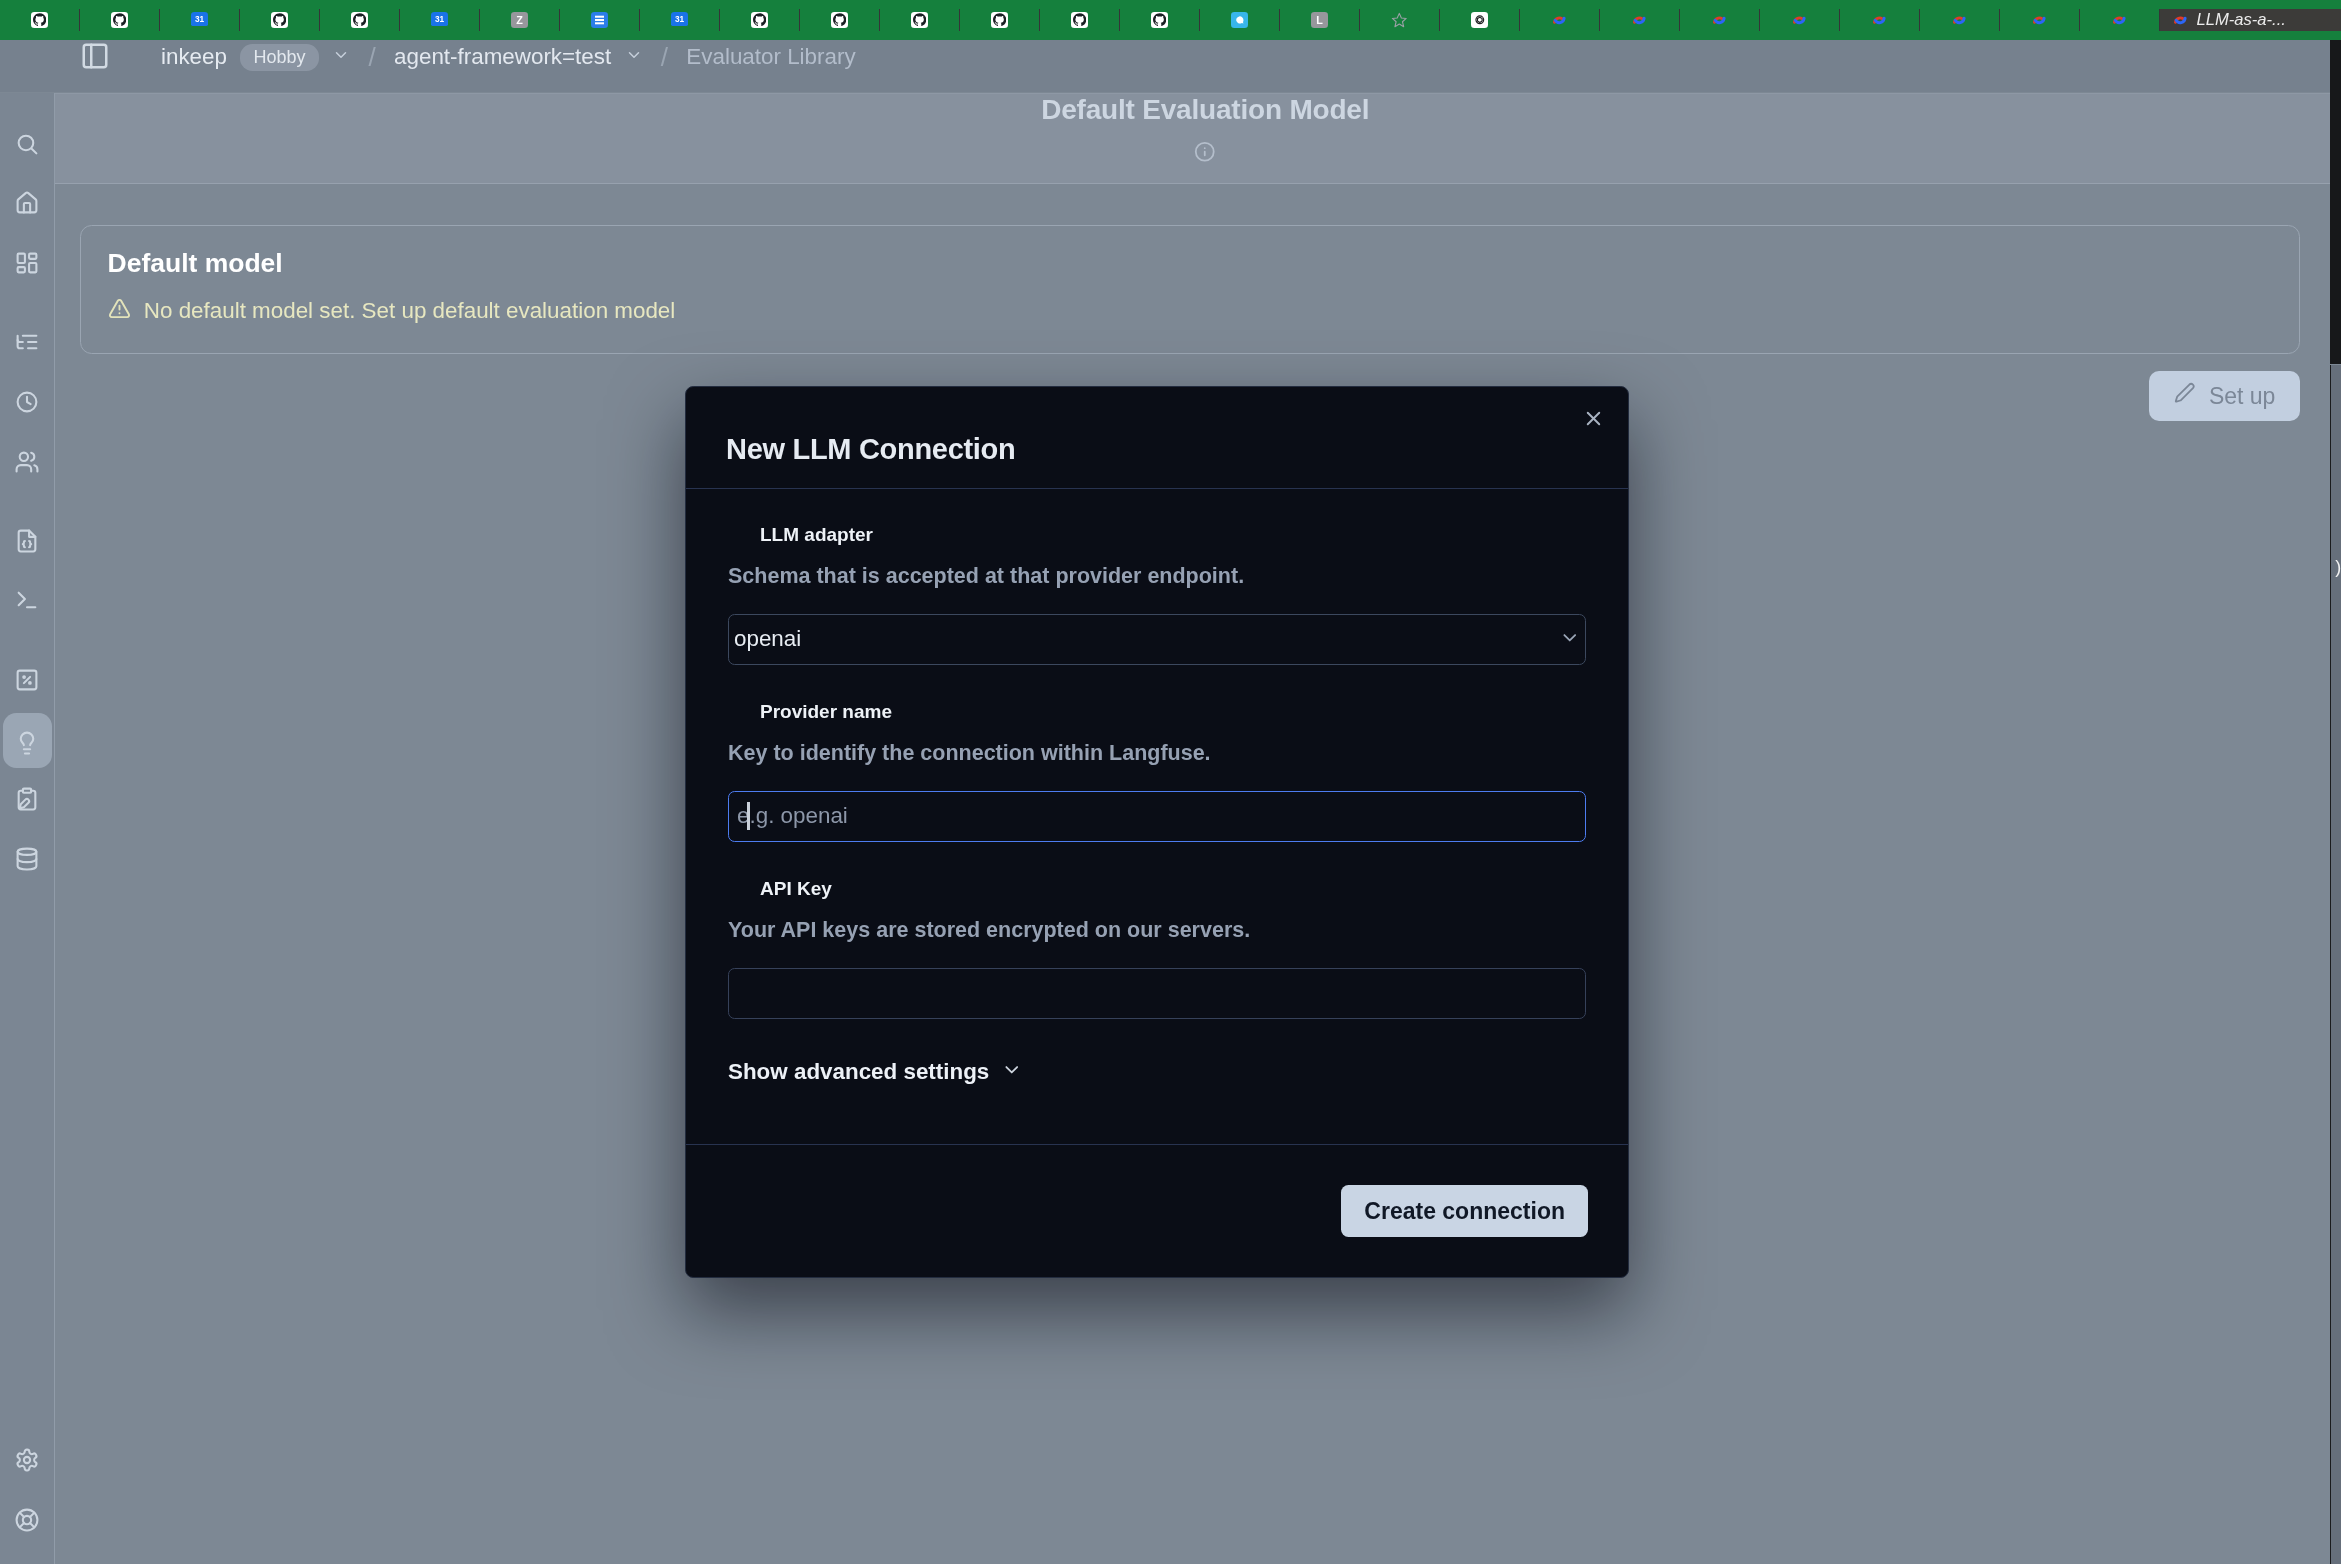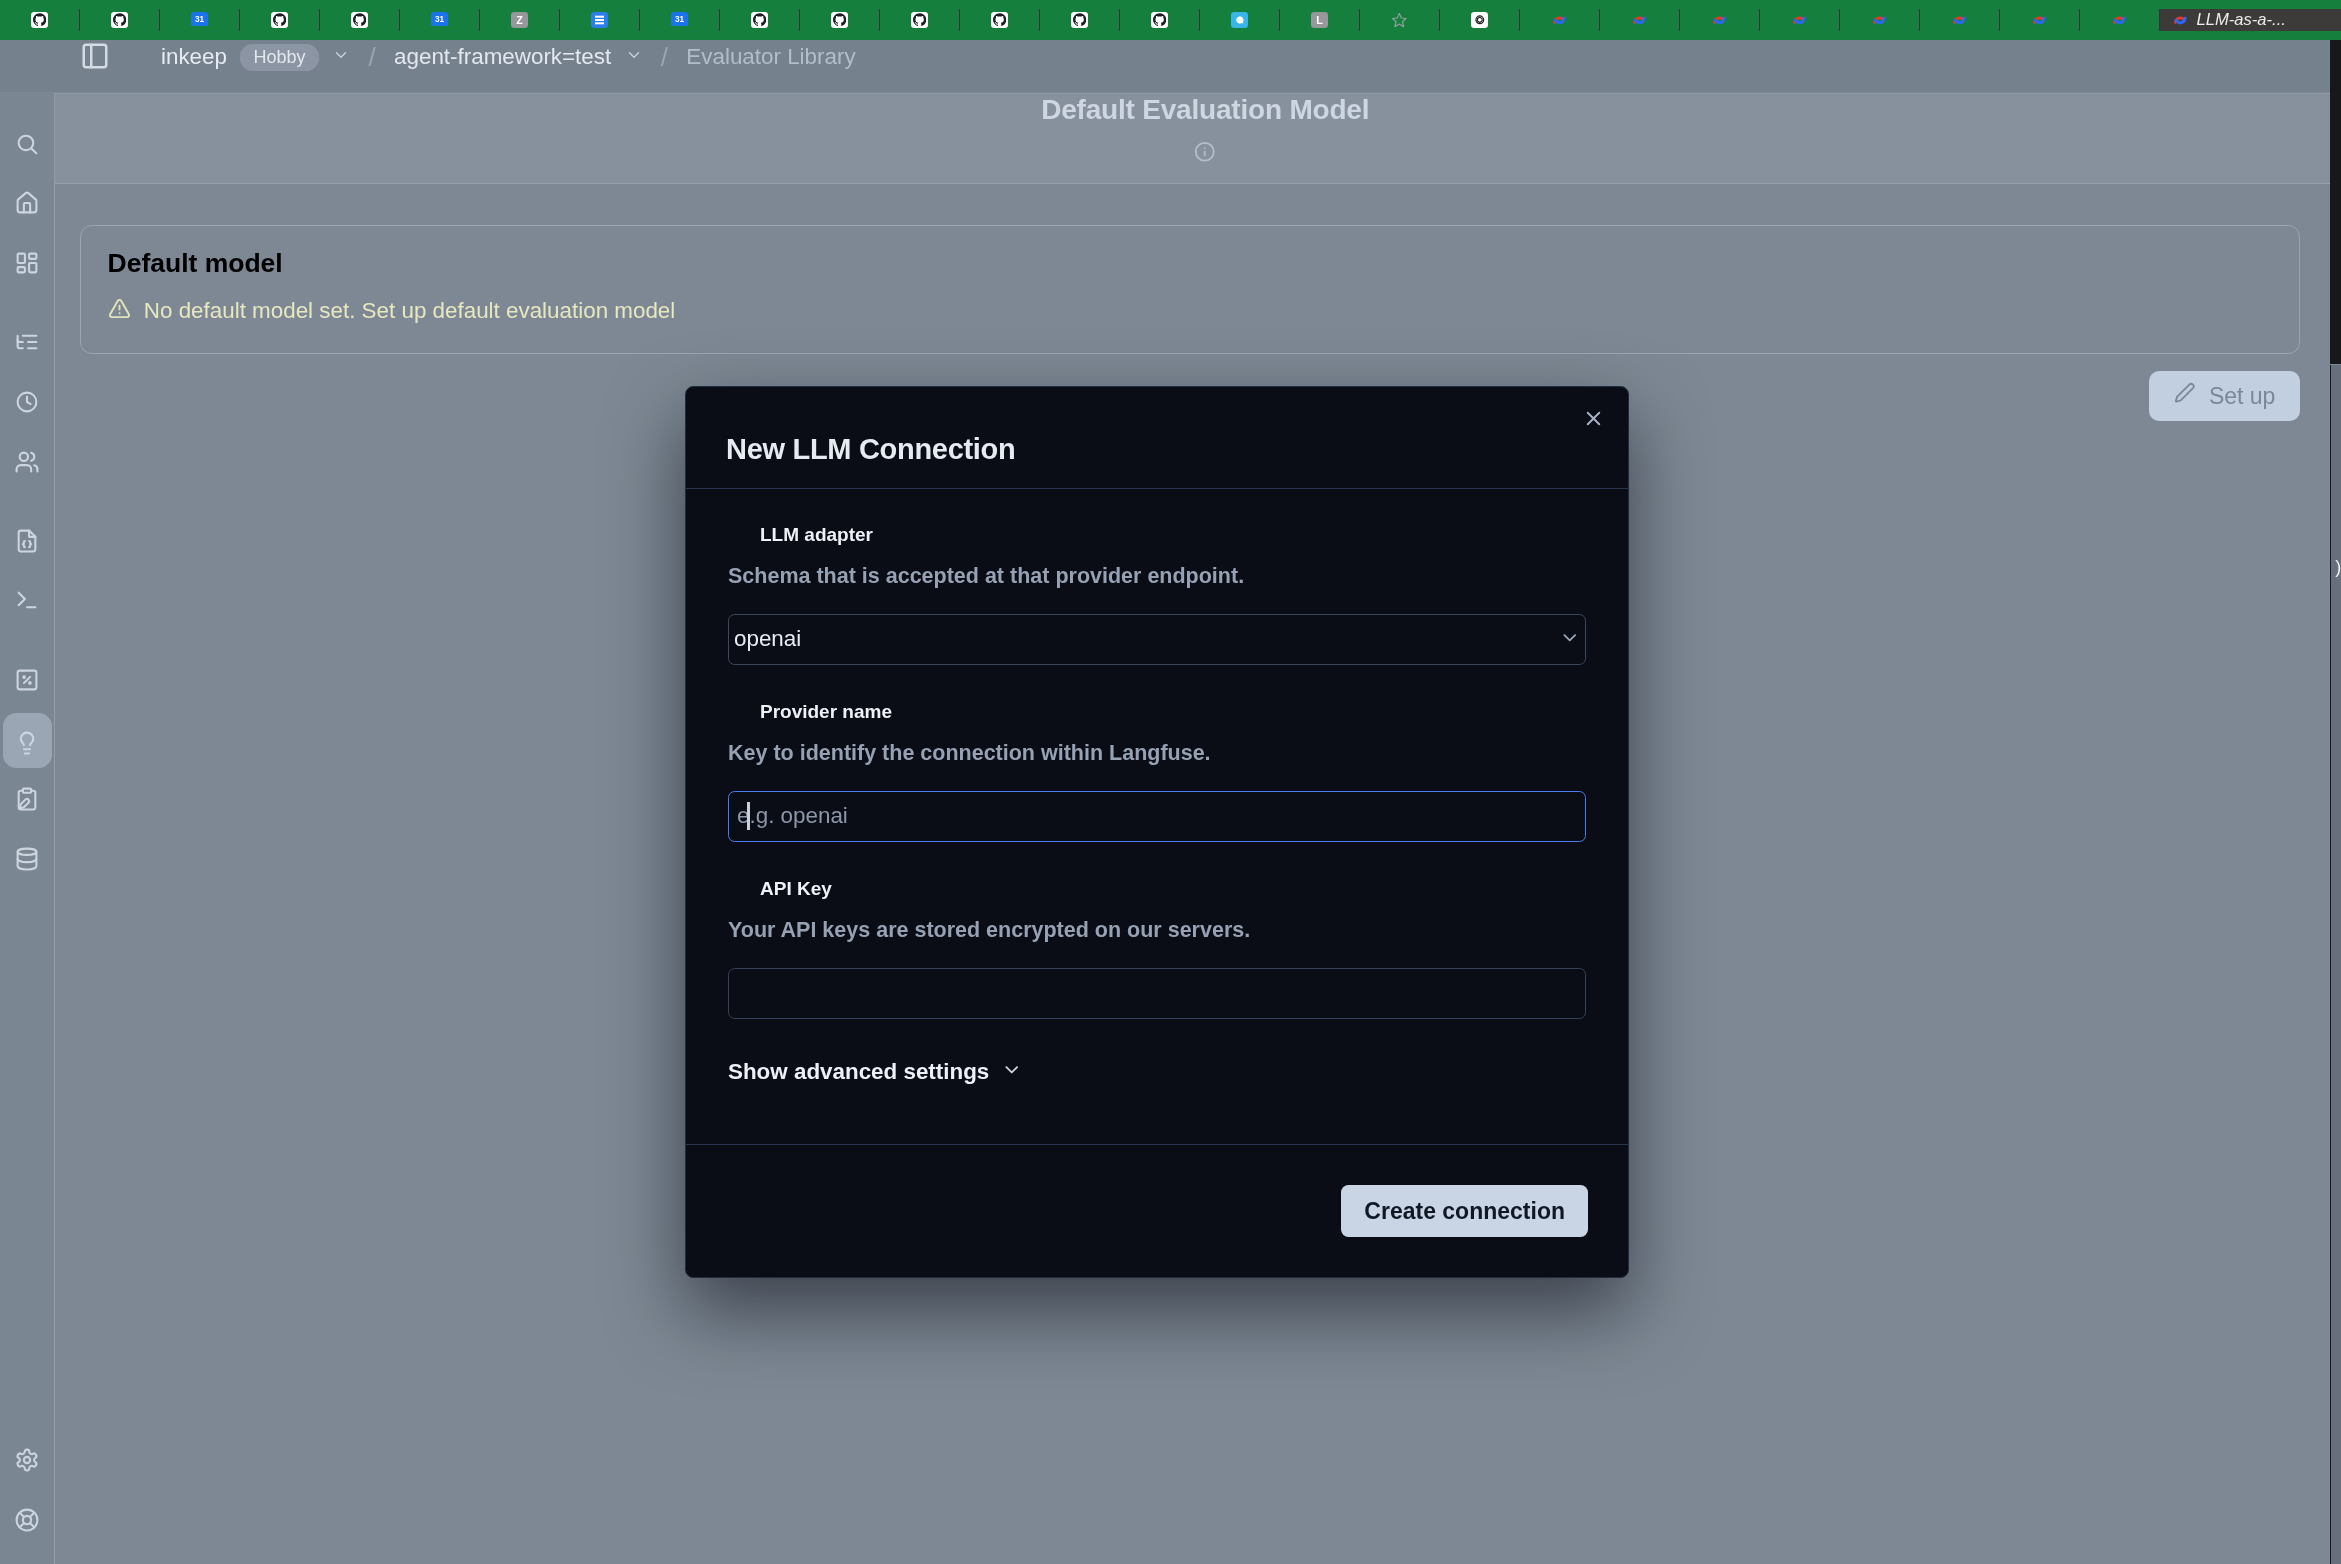--- a/index.html
+++ b/index.html
@@ -42,21 +42,21 @@
   .side-item { position:absolute; left:50%; transform:translate(-50%,-50%); color:#ccd5df; display:flex; align-items:center; justify-content:center; cursor:pointer; z-index:2; }
   .active-pill { position:absolute; left:2.5px; top:620px; width:49px; height:55px; background:#9aa6b4; border-radius:13.3px; z-index:1; }
 
   
   .title-bar { position:absolute; top:93px; left:55px; right:11.6px; height:91px; background:#87919e; border-top:0.8px solid #8e98a5; border-bottom:1.7px solid #97a1ae; display:flex; align-items:center; padding-left:25px; gap:15px; z-index:5;flex-direction:column; }
   .page-title { font-size:28px; font-weight:700; color:#cdd6e1; letter-spacing:-0.2px; }
   .info-ic { color:#b4becb; display:flex; align-items:center; }
 
   .content { position:absolute; top:184px; left:55px; right:11.6px; bottom:0; background:#7d8894; z-index:4; }
   .card { position:absolute; left:25px; top:41px; right:30px; height:129px; border:1.7px solid #9aa5b2; border-radius:11.6px; padding:21.5px 26.5px; }
-  .card-heading { font-size:26.5px; font-weight:700; color:#000000; }
+  .card-heading { font-size:26.5px; font-weight:700; color:#ffffff; }
   .warning-row { margin-top:18px; display:flex; align-items:center; gap:13.3px; color:#e7e7c0; font-size:22.4px; }
   .warning-row .w-ic { display:flex; align-items:center; color:#e3e3ba; }
 
   .setup-btn { position:absolute; right:30px; top:187px; height:50px; padding:0 25px; background:#c2cfe0; border-radius:10px; display:flex; align-items:center; gap:13.3px; color:#7b8797; font-size:23px; font-weight:500; cursor:pointer; }
   .setup-btn .p-ic { display:flex; align-items:center; }
 
   
   .modal { position:absolute; left:685px; top:386px; width:944px; height:892px; background:#0a0d16; border:0.8px solid #232c3f; border-radius:8.3px; box-shadow:0 33px 75px rgba(5,8,16,.55); color:#e7ecf3; display:flex; flex-direction:column; z-index:20; }
   .modal-header { position:relative; padding:46px 40px 21.5px; border-bottom:0.8px solid #283350; }
   .modal-title { font-size:29px; font-weight:700; letter-spacing:-0.3px; color:#e6ebf2; }

